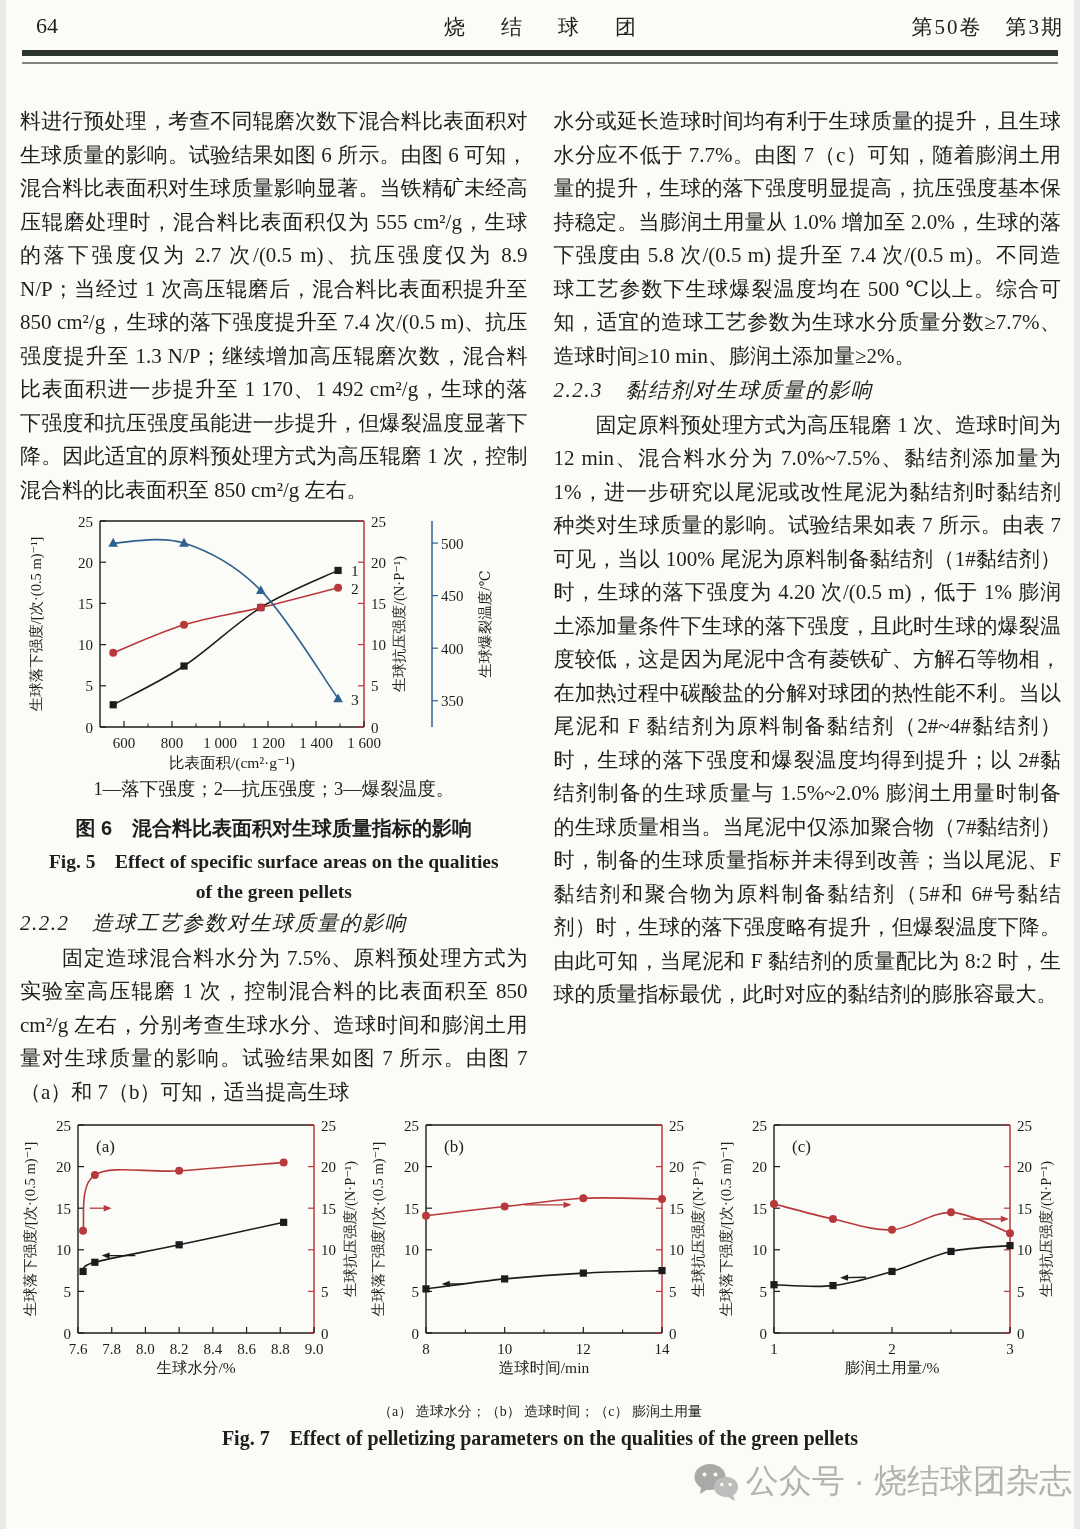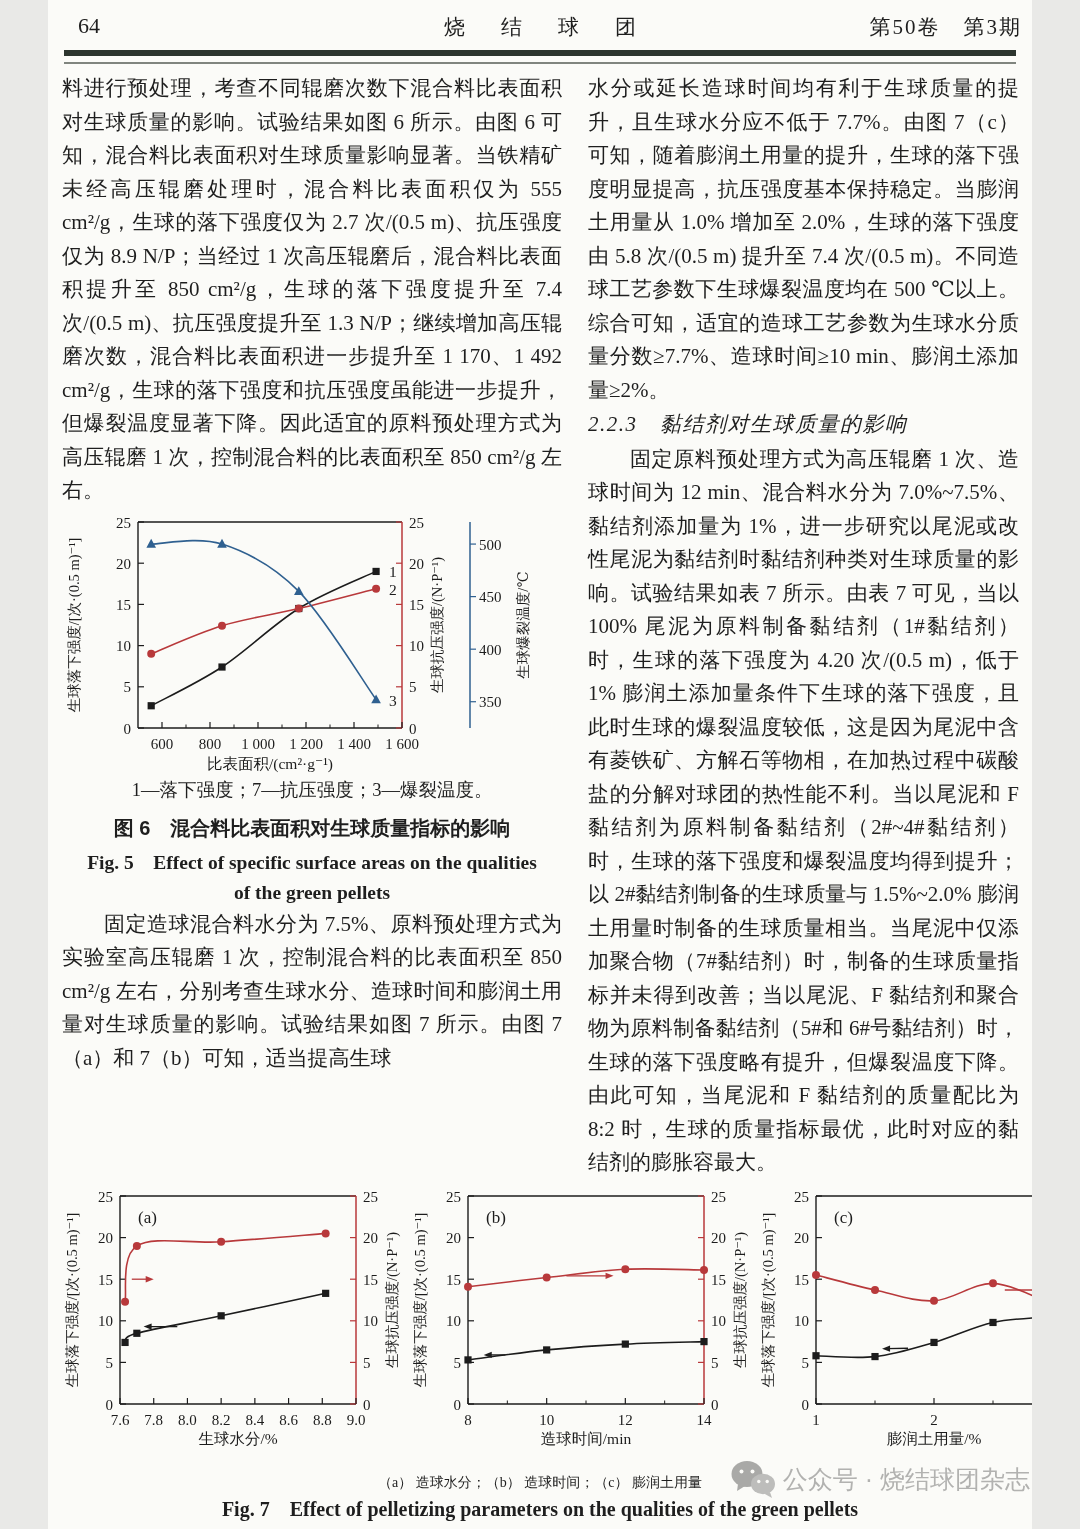--- a/index.html
+++ b/index.html
@@ -1,47 +1,47 @@
 <!DOCTYPE html>
 <html><head>
 <meta charset="utf-8">
 <style>
   html,body{margin:0;padding:0;background:#e9e9e7;}
-  .page{width:984px;height:1529px;background:#fbfbf8;position:relative;overflow:hidden;
+  .page{width:1068px;height:1529px;background:#fbfbf8;position:relative;overflow:hidden;
         font-family:"Liberation Serif","DejaVu Serif",serif;color:#1e1e1e;margin:0 auto;}
   
   .hdr{position:relative;padding:13px 26px 5px 30px;font-size:21px;height:30px;}
   .hdr .pageno{position:absolute;left:30px;top:13px;font-size:22px;}
   .hdr .journal{position:absolute;left:50%;top:13px;transform:translateX(-50%);
                 letter-spacing:36px;text-indent:36px;white-space:nowrap;}
   .hdr .issue{position:absolute;right:10px;top:13px;letter-spacing:2px;white-space:nowrap;}
   .rule-thick{height:6px;background:#2c352e;margin:2px 16px 0;}
   .rule-thin{height:2px;background:#80857f;margin:6px 16px 0;}
   
-  .columns{display:flex;gap:26px;padding:8px 13px 0 14px;}
+  .columns{display:flex;gap:26px;padding:8px 13px 0 14px;margin-top:33px;}
   .col{width:509px;font-size:21px;line-height:33.5px;text-align:justify;text-justify:inter-ideograph;}
   .col p{margin:0;}
   .indent{text-indent:2em;}
   .sec-heading{font-size:21px;font-weight:normal;font-style:italic;margin:1px 0;letter-spacing:1.5px;}
   figure{margin:4px 0 2px;}
   .chart-center{display:flex;justify-content:center;}
   .fig-legend{font-size:18.5px;text-align:center;margin-top:0;}
   .fig-cap-zh{font-size:20px;font-weight:bold;text-align:center;margin-top:5px;
               font-family:"Liberation Sans","DejaVu Sans",sans-serif;}
   .fig-cap-en{font-size:19.5px;font-weight:bold;text-align:center;margin-top:3px;line-height:27px;}
   
   .fig7-row{display:flex;justify-content:space-between;align-items:flex-start;padding:0 12px;margin-top:2px;}
   .fig7-subcap{text-align:center;font-size:14px;margin-top:0;}
   .fig7-cap-zh{text-align:center;font-size:20px;font-weight:bold;margin-top:5px;
                font-family:"Liberation Sans","DejaVu Sans",sans-serif;}
   .fig7-cap-en{text-align:center;font-size:20px;font-weight:bold;margin-top:4px;}
   
   .watermark{position:absolute;top:1459px;right:2px;display:flex;align-items:center;gap:7px;
              color:#b2b2b0;font-family:"Liberation Sans","DejaVu Sans",sans-serif;
-             font-size:25px;z-index:9;white-space:nowrap;}
+             font-size:33px;z-index:9;white-space:nowrap;}
 </style>
 </head>
 <body>
 
 <div class="page">
 
   <div class="hdr">
     <span class="pageno">64</span>
     <span class="journal">烧结球团</span>
     <span class="issue">第50卷　第3期</span>
@@ -128,26 +128,27 @@
               <circle cx="314.08000000000004" cy="76.744" r="4" fill="#b8393b"></circle>
               <text x="327.08000000000004" y="82.744" font-size="15.5" text-anchor="start" fill="#1c1c1c" font-family="'Liberation Serif','DejaVu Serif',serif">2</text>
               <path d="M 89.2 32.1 C 101.0 32.1, 135.4 24.2, 160.0 32.1 C 184.6 40.0, 211.1 53.4, 236.8 79.4 C 262.5 105.3, 301.2 169.6, 314.1 187.6" fill="none" stroke="#2f6090" stroke-width="1.6"></path>
               <path d="M 89.2 26.871428571428556 L 84.4 35.67142857142856 L 94 35.67142857142856 Z" fill="#2f6090"></path>
               <path d="M 160 26.871428571428556 L 155.2 35.67142857142856 L 164.8 35.67142857142856 Z" fill="#2f6090"></path>
               <path d="M 236.8 74.16734693877551 L 232 82.9673469387755 L 241.60000000000002 82.9673469387755 Z" fill="#2f6090"></path>
               <path d="M 314.08000000000004 182.42244897959185 L 309.28000000000003 191.22244897959183 L 318.88000000000005 191.22244897959183 Z" fill="#2f6090"></path>
               <text x="327.08000000000004" y="193.62244897959184" font-size="15.5" text-anchor="start" fill="#1c1c1c" font-family="'Liberation Serif','DejaVu Serif',serif">3</text>
             </svg>
           </div>
-        <div class="fig-legend">1—落下强度；7—抗压强度；3—爆裂温度。</div>
+        <div class="fig-legend">1—落下强度；2—抗压强度；3—爆裂温度。</div>
         <div class="fig-cap-zh">图 6　混合料比表面积对生球质量指标的影响</div>
         <div class="fig-cap-en">Fig. 5　Effect of specific surface areas on the qualities</div>
         <div class="fig-cap-en">of the green pellets</div>
       </figure>
 
+      <h3 class="sec-heading">2.2.2　造球工艺参数对生球质量的影响</h3>
       <p class="indent">固定造球混合料水分为 7.5%、原料预处理方式为实验室高压辊磨 1 次，控制混合料的比表面积至 850 cm²/g 左右，分别考查生球水分、造球时间和膨润土用量对生球质量的影响。试验结果如图 7 所示。由图 7（a）和 7（b）可知，适当提高生球</p>
     </section>
 
     <section class="col">
       <p>水分或延长造球时间均有利于生球质量的提升，且生球水分应不低于 7.7%。由图 7（c）可知，随着膨润土用量的提升，生球的落下强度明显提高，抗压强度基本保持稳定。当膨润土用量从 1.0% 增加至 2.0%，生球的落下强度由 5.8 次/(0.5 m) 提升至 7.4 次/(0.5 m)。不同造球工艺参数下生球爆裂温度均在 500 ℃以上。综合可知，适宜的造球工艺参数为生球水分质量分数≥7.7%、造球时间≥10 min、膨润土添加量≥2%。</p>
       <h3 class="sec-heading">2.2.3　黏结剂对生球质量的影响</h3>
       <p class="indent">固定原料预处理方式为高压辊磨 1 次、造球时间为 12 min、混合料水分为 7.0%~7.5%、黏结剂添加量为 1%，进一步研究以尾泥或改性尾泥为黏结剂时黏结剂种类对生球质量的影响。试验结果如表 7 所示。由表 7 可见，当以 100% 尾泥为原料制备黏结剂（1#黏结剂）时，生球的落下强度为 4.20 次/(0.5 m)，低于 1% 膨润土添加量条件下生球的落下强度，且此时生球的爆裂温度较低，这是因为尾泥中含有菱铁矿、方解石等物相，在加热过程中碳酸盐的分解对球团的热性能不利。当以尾泥和 F 黏结剂为原料制备黏结剂（2#~4#黏结剂）时，生球的落下强度和爆裂温度均得到提升；以 2#黏结剂制备的生球质量与 1.5%~2.0% 膨润土用量时制备的生球质量相当。当尾泥中仅添加聚合物（7#黏结剂）时，制备的生球质量指标并未得到改善；当以尾泥、F 黏结剂和聚合物为原料制备黏结剂（5#和 6#号黏结剂）时，生球的落下强度略有提升，但爆裂温度下降。由此可知，当尾泥和 F 黏结剂的质量配比为 8:2 时，生球的质量指标最优，此时对应的黏结剂的膨胀容最大。</p>
     </section>
 
   </div>

